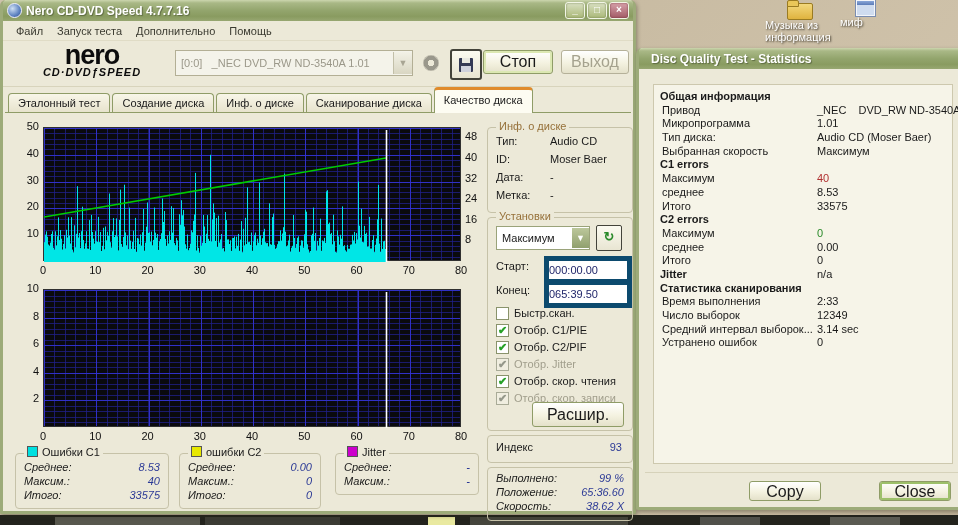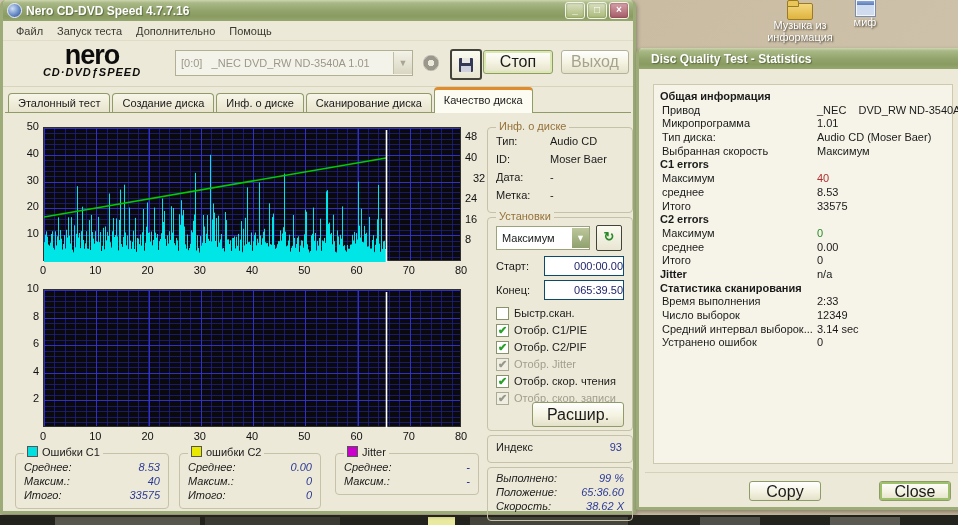--- a/index.html
+++ b/index.html
@@ -1,20 +1,20 @@
 <!DOCTYPE html>
 <html><head>
 <meta charset="utf-8">
 <style>
   html,body{margin:0;padding:0;background:#888;}
   #screen{position:relative;width:958px;height:525px;overflow:hidden;
     font-family:"Liberation Sans",sans-serif;font-size:11px;color:#1a1a1a;
     background:linear-gradient(135deg,#d2c6af 0%,#c8bba2 40%,#cfc2aa 70%,#c3b49a 100%);}
   
-  .desk-icon{position:absolute;text-align:center;color:#fff;text-shadow:1px 1px 2px #3a3428;cursor:default;}
+  .desk-icon{position:absolute;text-align:left;color:#fff;text-shadow:1px 1px 2px #3a3428;cursor:default;}
   .folder{width:26px;height:19px;position:relative;margin:0 auto;}
   .folder .back{position:absolute;left:0;top:3px;width:24px;height:15px;background:linear-gradient(#f3d87c,#dfb33f);border:1px solid #9a7b22;border-radius:2px;}
   .folder .tabb{position:absolute;left:0;top:0;width:10px;height:5px;background:#e9c659;border:1px solid #9a7b22;border-radius:2px 2px 0 0;}
   .winicon{width:17px;height:14px;margin:0 auto;background:#cfdcef;border:1px solid #f4f6fa;box-shadow:0 0 0 1px #7a8db0;}
   .winicon .bar{height:4px;background:linear-gradient(#89a6d8,#5c7cb8);}
   #bottom-strip{position:absolute;left:0;top:515px;width:958px;height:10px;background:#23231d;}
   #bottom-strip .blk{position:absolute;top:2px;height:8px;}
   
   .window{position:absolute;background:#ece9d8;border:3px solid #9dab79;border-top:none;border-radius:6px 6px 2px 2px;box-shadow:1px 2px 4px rgba(40,40,20,.4);}
   .titlebar{height:21px;border-radius:4px 4px 0 0;display:flex;align-items:center;padding:0 4px;
@@ -68,21 +68,21 @@
   .axlab{position:absolute;font-size:11px;color:#111;}
   .axlab.r{text-align:right;width:22px;}
   .axlab.c{transform:translateX(-50%);}
   
   .gbox{position:absolute;border:1px solid #c6c2a8;border-radius:4px;}
   .gbox .cap{position:absolute;top:-8px;left:8px;background:#ece9d8;padding:0 3px;color:#96713a;}
   .gbox .cap.dark{color:#1a1a1a;}
   .sw{display:inline-block;width:9px;height:9px;border:1px solid #555;vertical-align:-1px;margin-right:4px;}
   .row2{display:flex;justify-content:space-between;padding:1px 8px;font-style:italic;}
   .row2 .val{color:#2c3a96;}
-  .field{position:absolute;background:#fff;border:1px solid #0c4a6e;color:#20266a;text-align:right;line-height:18px;}
+  .field{position:absolute;background:#fff;border:5px solid #0c4a6e;color:#20266a;text-align:left;line-height:18px;}
   #speed-combo{position:absolute;left:8px;top:8px;width:92px;height:22px;background:#fff;border:1px solid #9aa37a;display:flex;align-items:center;}
   #speed-combo .stext{flex:1;padding-left:5px;}
   #speed-combo .sarrow{width:17px;height:20px;background:linear-gradient(#bcc79b,#90a06e);color:#fff;text-align:center;line-height:20px;font-size:9px;}
   #refresh-btn{position:absolute;left:108px;top:7px;width:24px;height:24px;border:1px solid #43433a;border-radius:2px;background:linear-gradient(#fbfaf0,#e8e5d2);color:#2a8a2a;font-weight:bold;text-align:center;line-height:22px;font-size:13px;}
   .cbrow{display:flex;align-items:center;height:16px;margin:1px 0 1px 8px;}
   .cb{width:11px;height:11px;border:1px solid #89936b;background:#fff;margin-right:5px;color:#27a127;font-size:11px;line-height:10px;text-align:center;font-weight:bold;}
   .cbrow.off .cb{background:#f0eee0;border-color:#a9ab97;color:#95988a;}
   .cbrow.off .cblab{color:#a19e8c;}
   #extend-btn{position:absolute;left:44px;top:184px;width:92px;height:25px;}
   
@@ -180,21 +180,21 @@
       <div id="yl1">
           <span class="axlab r" style="left: 12px; top: 7px;">50</span>
           <span class="axlab r" style="left: 12px; top: 33.8px;">40</span>
           <span class="axlab r" style="left: 12px; top: 60.6px;">30</span>
           <span class="axlab r" style="left: 12px; top: 87.4px;">20</span>
           <span class="axlab r" style="left: 12px; top: 114.2px;">10</span>
         </div>
       <div id="yr1">
           <span class="axlab " style="left: 460px; top: 17.4px;">48</span>
           <span class="axlab " style="left: 460px; top: 38px;">40</span>
-          <span class="axlab " style="left: 460px; top: 58.6px; margin-left: 8px;">32</span>
+          <span class="axlab " style="left: 460px; top: 58.6px;">32</span>
           <span class="axlab " style="left: 460px; top: 79.2px;">24</span>
           <span class="axlab " style="left: 460px; top: 99.8px;">16</span>
           <span class="axlab " style="left: 460px; top: 120.4px;">8</span>
         </div>
       <div id="xl1">
           <span class="axlab c" style="left: 38px; top: 151px;">0</span>
           <span class="axlab c" style="left: 90.25px; top: 151px;">10</span>
           <span class="axlab c" style="left: 142.5px; top: 151px;">20</span>
           <span class="axlab c" style="left: 194.75px; top: 151px;">30</span>
           <span class="axlab c" style="left: 247px; top: 151px;">40</span>

